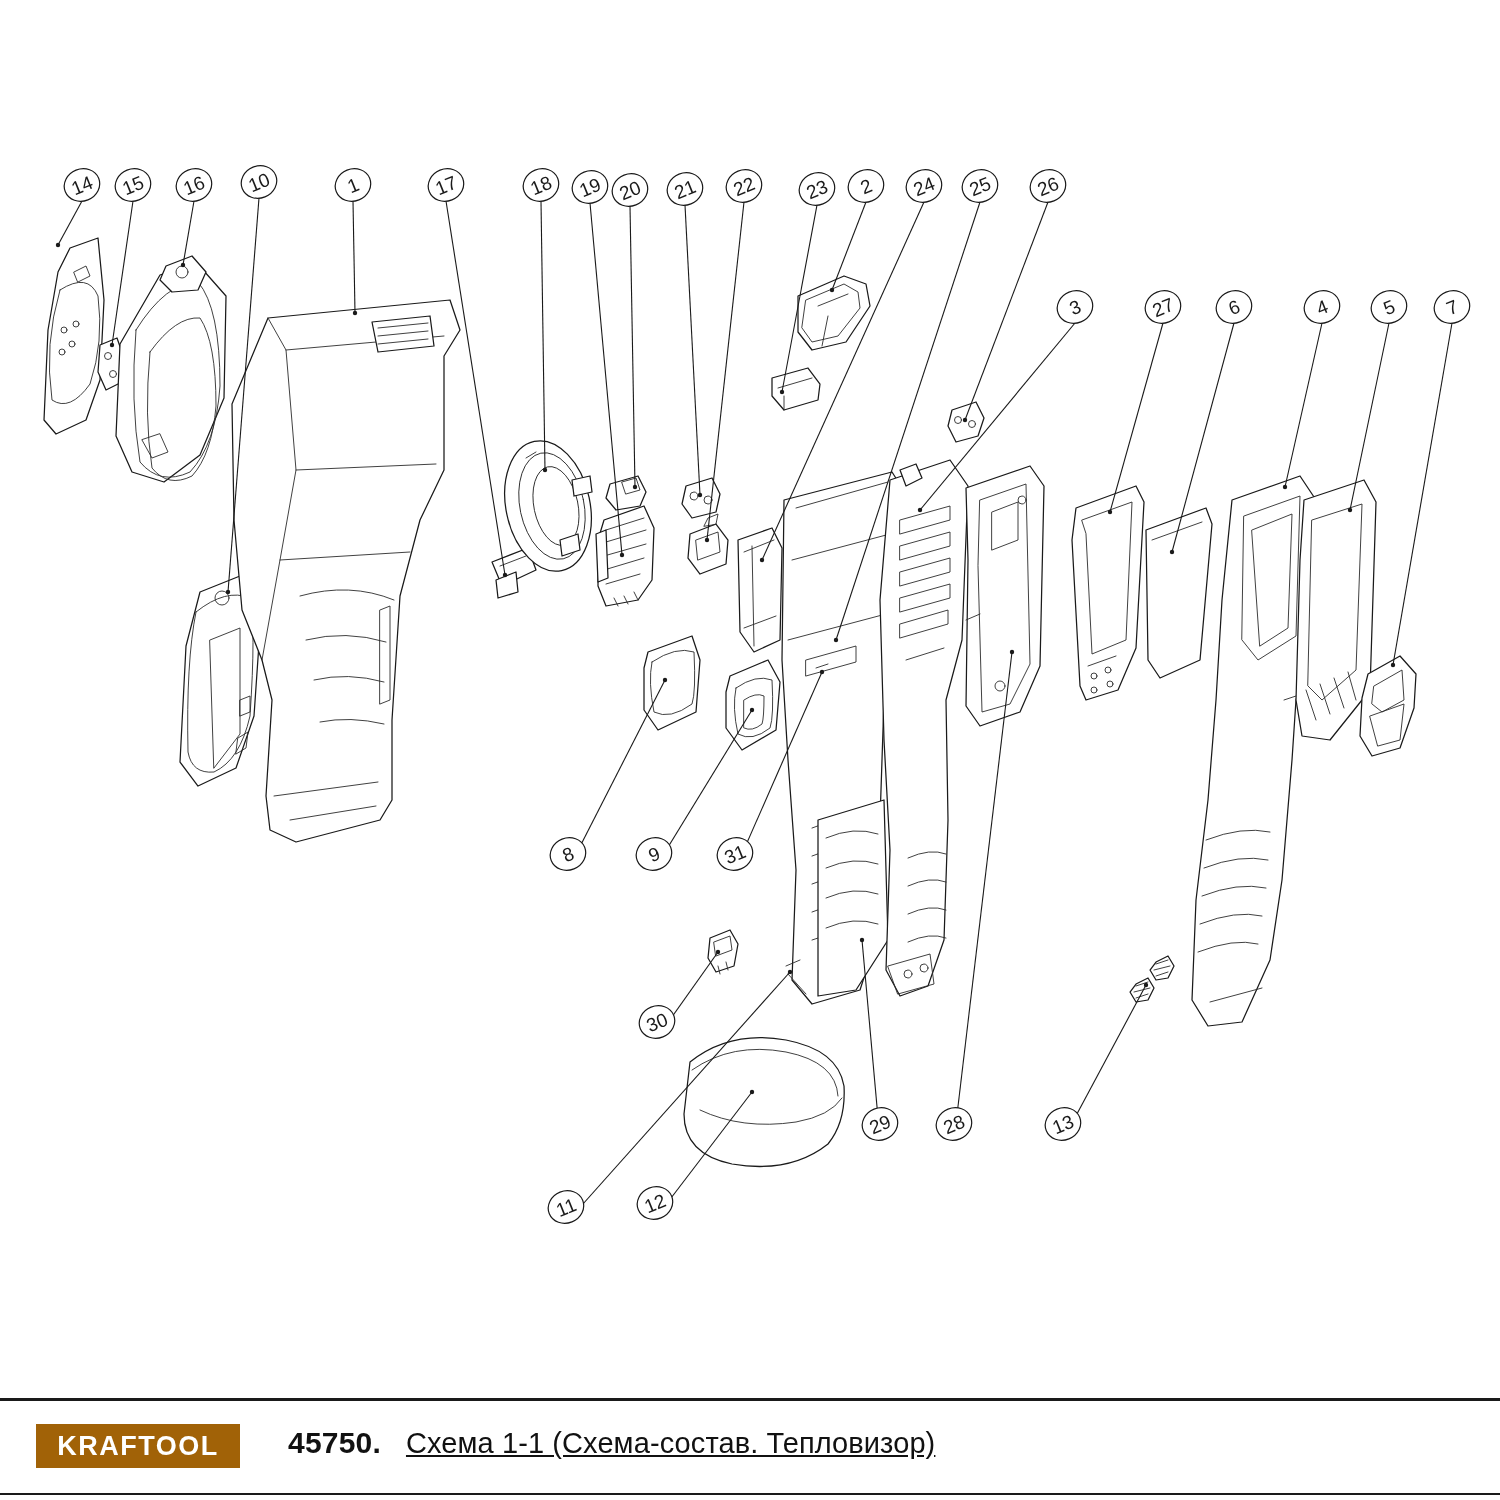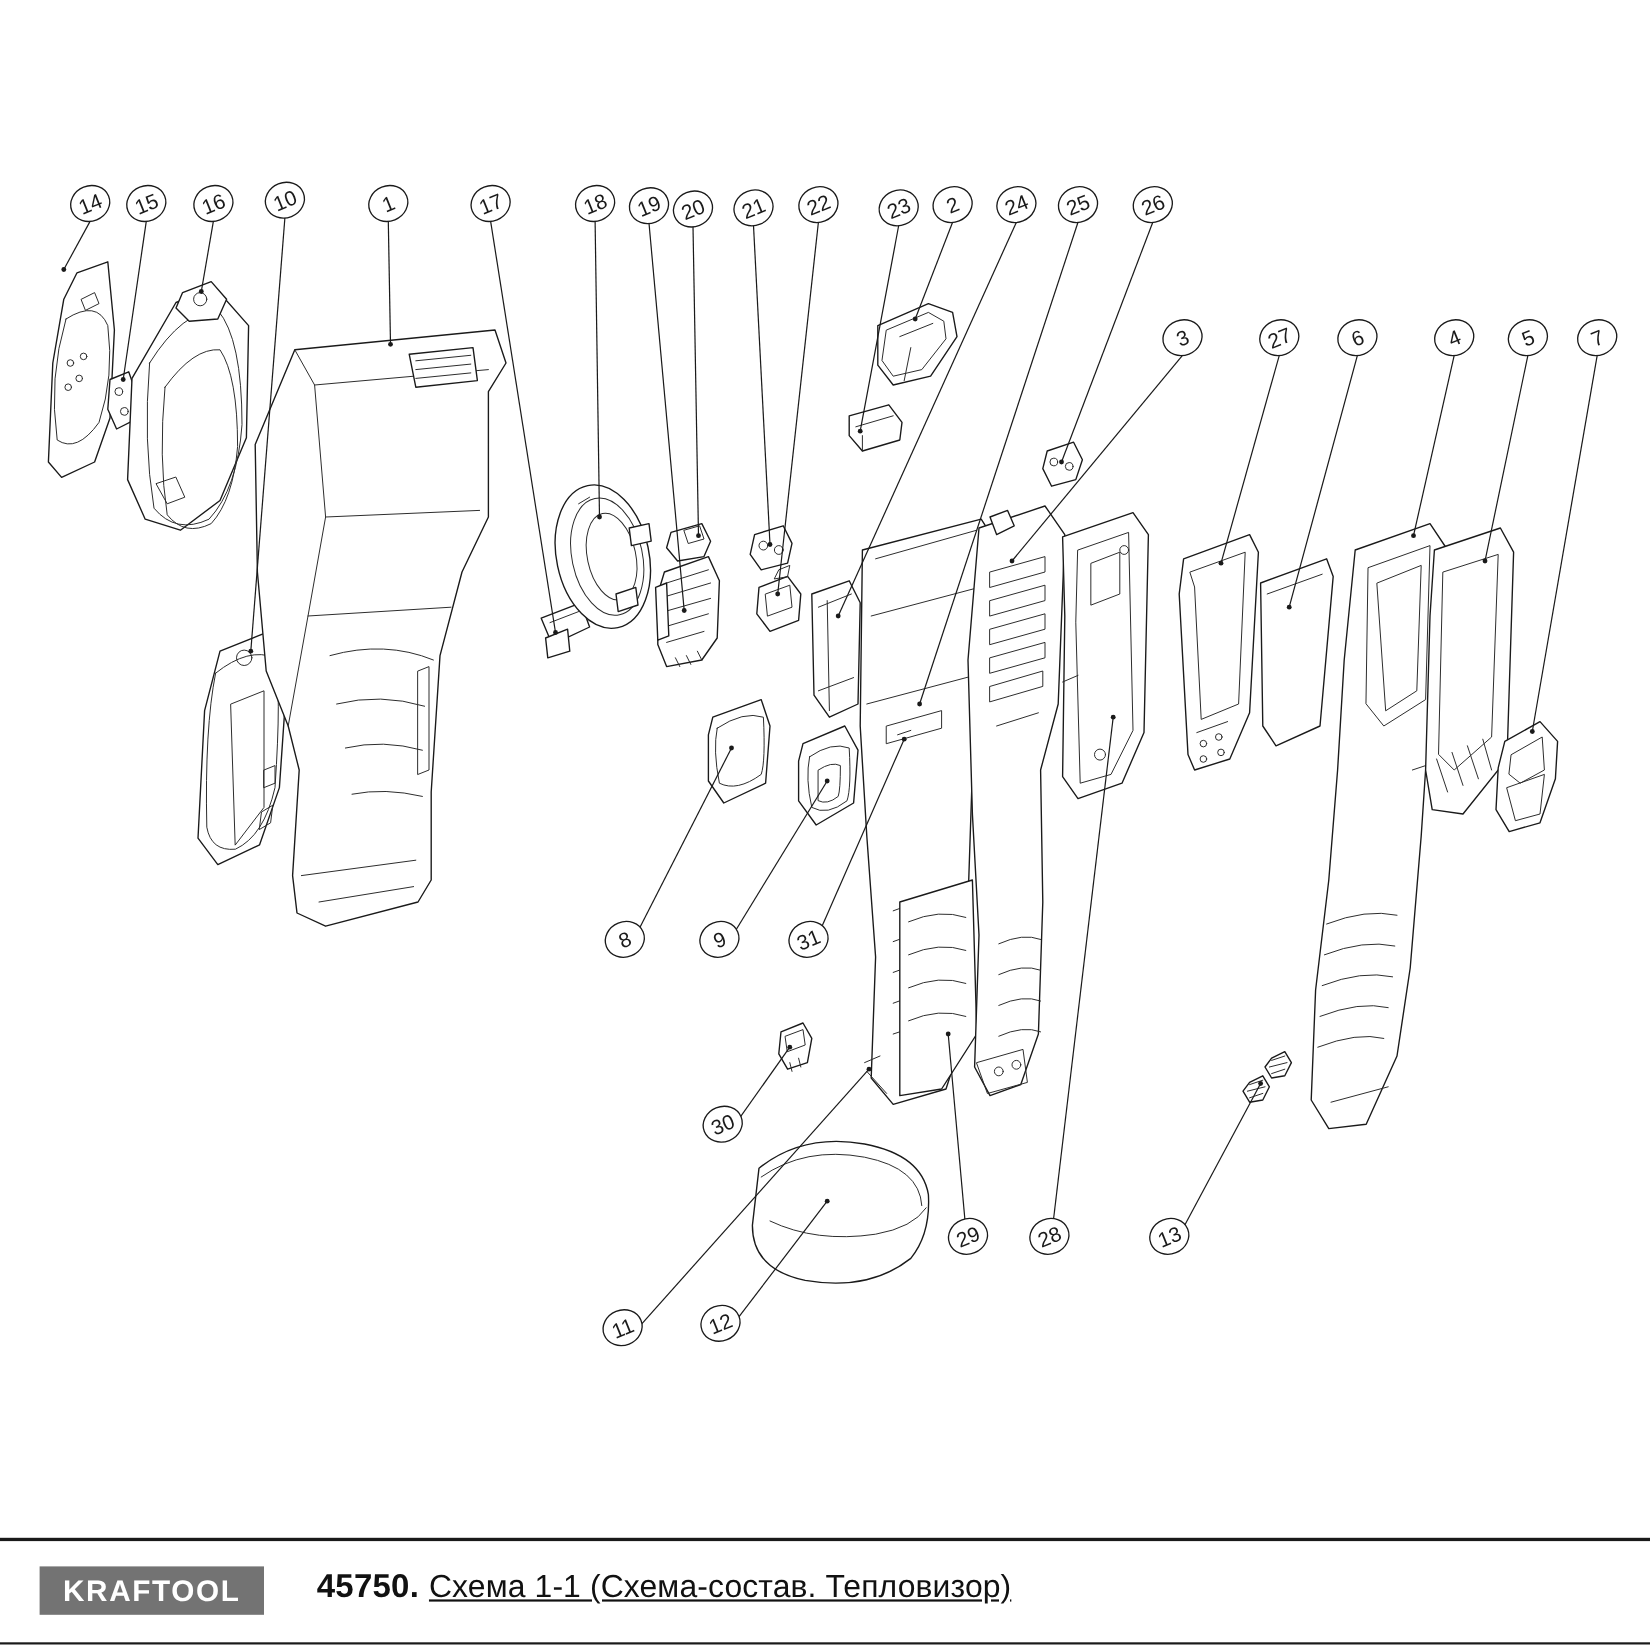--- a/index.html
+++ b/index.html
@@ -77,40 +77,40 @@
     width: 1500px;
     height: 2px;
     background: #1a1a1a;
   }
   #brand {
     position: absolute;
     left: 36px;
     top: 26px;
     width: 204px;
     height: 44px;
-    background: #737373;
+    background: #a16207;
     display: flex;
     align-items: center;
     justify-content: center;
   }
   #brand-text {
     color: #ffffff;
     font-family: "Liberation Sans", sans-serif;
     font-weight: bold;
     font-size: 27px;
     letter-spacing: 1.5px;
   }
   #title-block {
     position: absolute;
     left: 288px;
     top: 28px;
     height: 44px;
     display: flex;
     align-items: baseline;
-    gap: 0px;
+    gap: 16px;
   }
   #title-code {
     font-size: 30px;
     font-weight: bold;
     color: #111111;
     letter-spacing: 0.2px;
   }
   #title-text {
     font-size: 29px;
     color: #111111;

